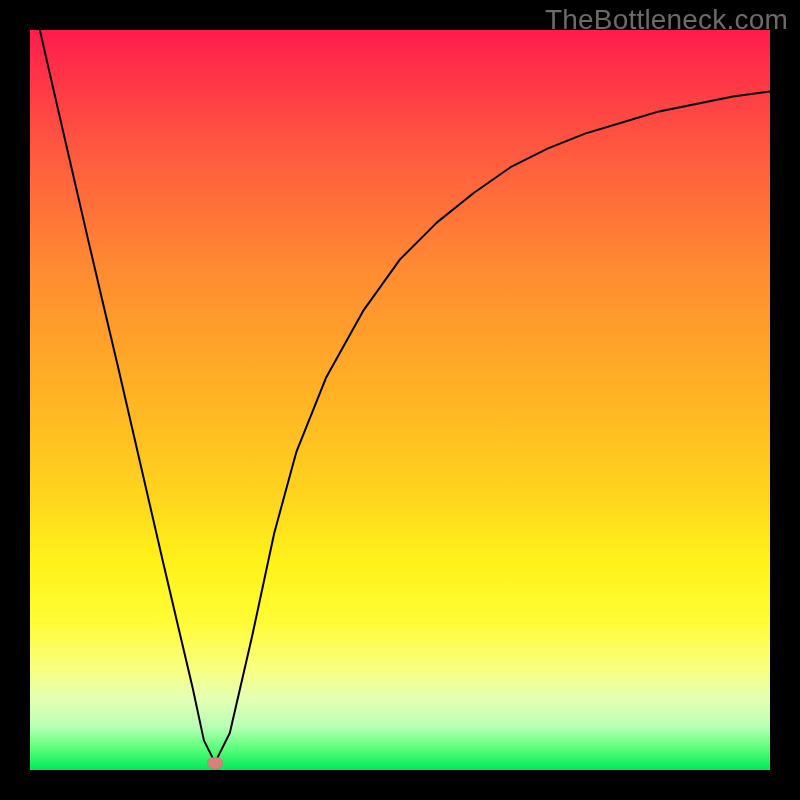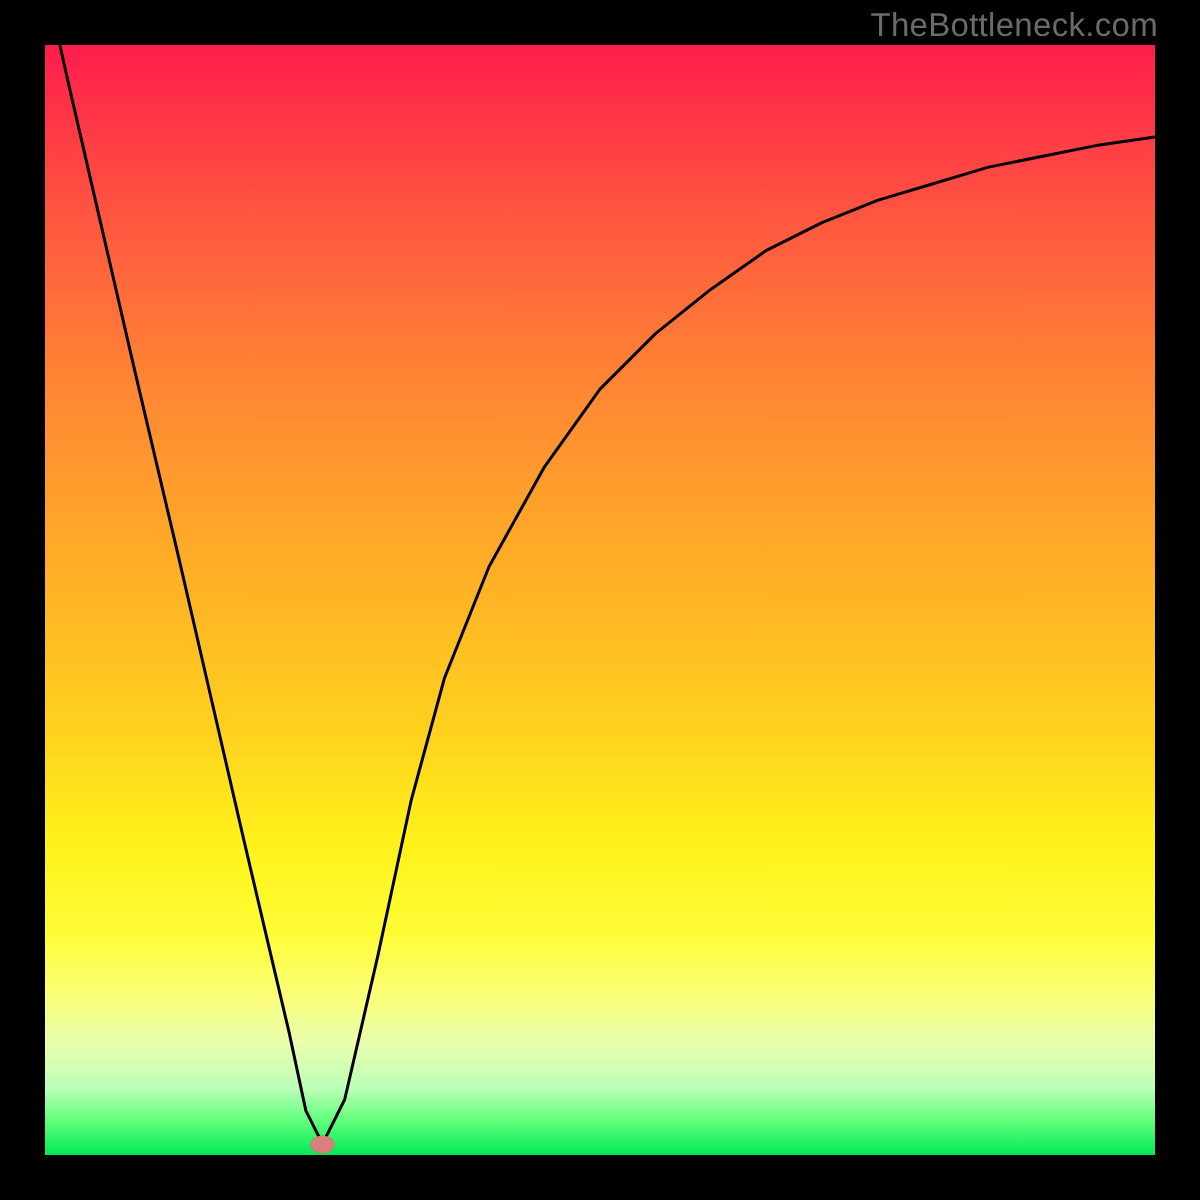--- a/index.html
+++ b/index.html
@@ -29,23 +29,23 @@
       #faff7c 86%,
       #e8ffb0 90%,
       #bcffb8 94%,
       #5eff7a 97%,
       #00e85a 100%
     );
   }
   .watermark {
     position: absolute;
     top: 4px;
-    right: 28px;
+    right: 12px;
     color: #6b6b6b;
-    font-size: 22px;
+    font-size: 28px;
     font-weight: 500;
     letter-spacing: 0.2px;
     user-select: none;
   }
   svg.curve {
     position: absolute;
     left: 0;
     top: 0;
     width: 740px;
     height: 740px;

